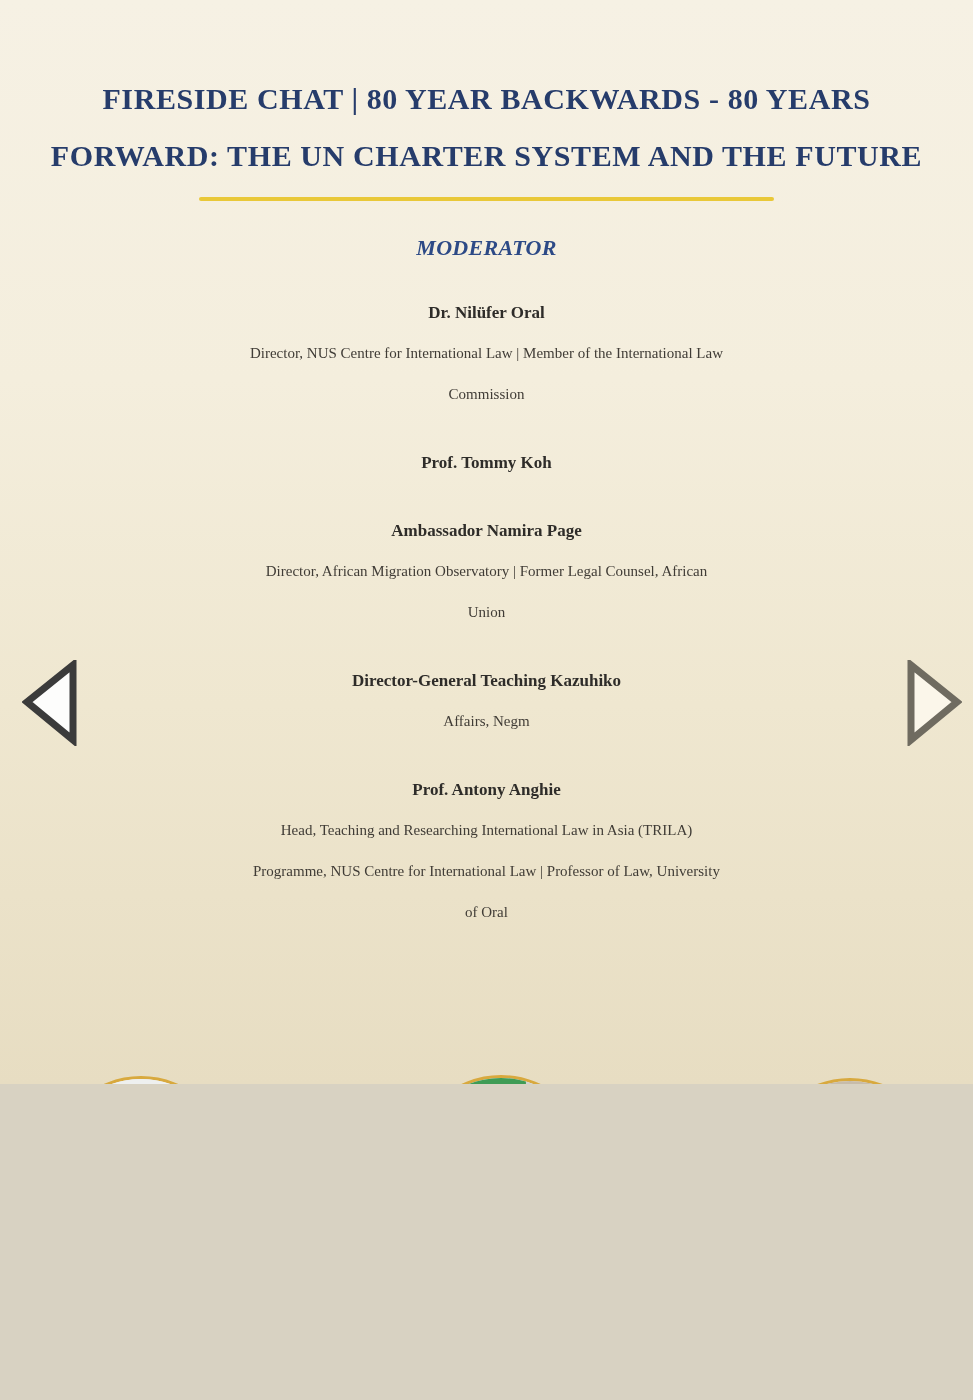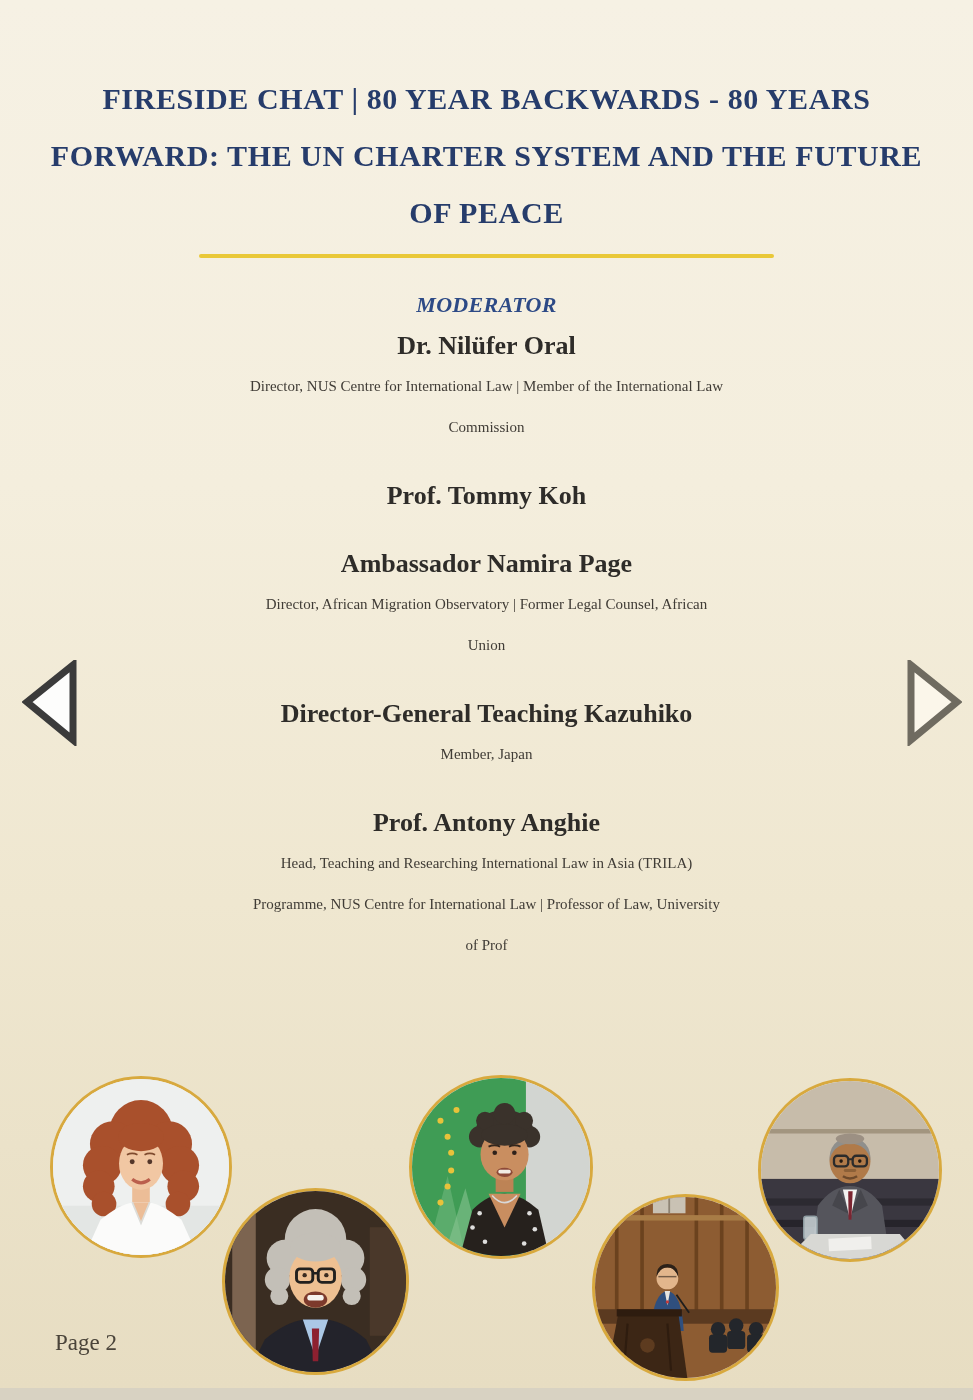--- a/index.html
+++ b/index.html
@@ -1,36 +1,36 @@
 <!DOCTYPE html>
 <html><head>
 <meta charset="utf-8">
 <style>
   html,body{margin:0;padding:0;}
   body{background:#d8d2c2;font-family:"Liberation Serif","DejaVu Serif",serif;}
   .page{
-    position:relative;width:973px;height:1388px;overflow:hidden;margin:0 auto;
+    position:relative;width:973px;height:1084px;overflow:hidden;margin:0 auto;
     background:linear-gradient(180deg,#f6f1e4 0%,#f4eedd 35%,#efe7d0 65%,#e7ddc2 100%);
   }
   .title-block{padding-top:70px;text-align:center;}
   .title-line{
     font-size:30px;font-weight:bold;color:#263c6b;line-height:57px;
     letter-spacing:0.6px;
   }
   .divider{
     width:575px;height:4px;background:#e9c838;border-radius:2px;
     margin:13px auto 26px auto;
   }
   .sections{text-align:center;}
   .section{margin-bottom:27px;}
   .role{
     font-size:22px;font-weight:bold;color:#2d4a86;line-height:41px;letter-spacing:0.3px;font-style:italic;
   }
   .pname{
-    font-size:26px;font-weight:bold;color:#2e2c29;line-height:41px;
+    font-size:17px;font-weight:bold;color:#2e2c29;line-height:41px;margin-top:24px;
   }
   .pline{
     font-size:15px;color:#403c36;line-height:41px;
   }
   .page-num{
     position:absolute;left:55px;top:1330px;font-size:23px;color:#4a443a;
   }
   .nav-arrow{position:absolute;cursor:pointer;}
   .photo{
     position:absolute;border-radius:50%;border:3px solid #d8a93e;
@@ -39,21 +39,20 @@
   .photo svg{display:block;width:100%;height:100%;}
 </style>
 </head>
 <body>
 
 <div class="page">
 
   <div class="title-block">
     <div class="title-line">FIRESIDE CHAT | 80 YEAR BACKWARDS - 80 YEARS</div>
     <div class="title-line">FORWARD: THE UN CHARTER SYSTEM AND THE FUTURE</div>
-    <div class="title-line">OF PEACE</div>
   </div>
 
   <div class="divider"></div>
 
   <div class="sections">
 
     <div class="section">
       <div class="role">MODERATOR</div>
       <div class="pname">Dr. Nilüfer Oral</div>
       <div class="pline">Director, NUS Centre for International Law | Member of the International Law</div>
@@ -65,28 +64,28 @@
     </div>
 
     <div class="section">
       <div class="pname">Ambassador Namira Page</div>
       <div class="pline">Director, African Migration Observatory | Former Legal Counsel, African</div>
       <div class="pline">Union</div>
     </div>
 
     <div class="section">
       <div class="pname">Director-General Teaching Kazuhiko</div>
-      <div class="pline">Member, Japan</div>
+      <div class="pline">Affairs, Negm</div>
     </div>
 
     <div class="section">
       <div class="pname">Prof. Antony Anghie</div>
       <div class="pline">Head, Teaching and Researching International Law in Asia (TRILA)</div>
       <div class="pline">Programme, NUS Centre for International Law | Professor of Law, University</div>
-      <div class="pline">of Prof</div>
+      <div class="pline">of Oral</div>
     </div>
 
   </div>
 
   <svg class="nav-arrow" style="left:22px;top:660px;" width="56" height="86" viewBox="0 0 56 86">
     <polygon points="51,5 51,80 5,42" fill="#fdfdfc" stroke="#3b3b3b" stroke-width="7" stroke-linejoin="miter"></polygon>
   </svg>
   <svg class="nav-arrow" style="left:906px;top:660px;" width="56" height="86" viewBox="0 0 56 86">
     <polygon points="5,5 5,80 51,42" fill="#fbf6ea" stroke="#6f6b60" stroke-width="7" stroke-linejoin="miter"></polygon>
   </svg>

